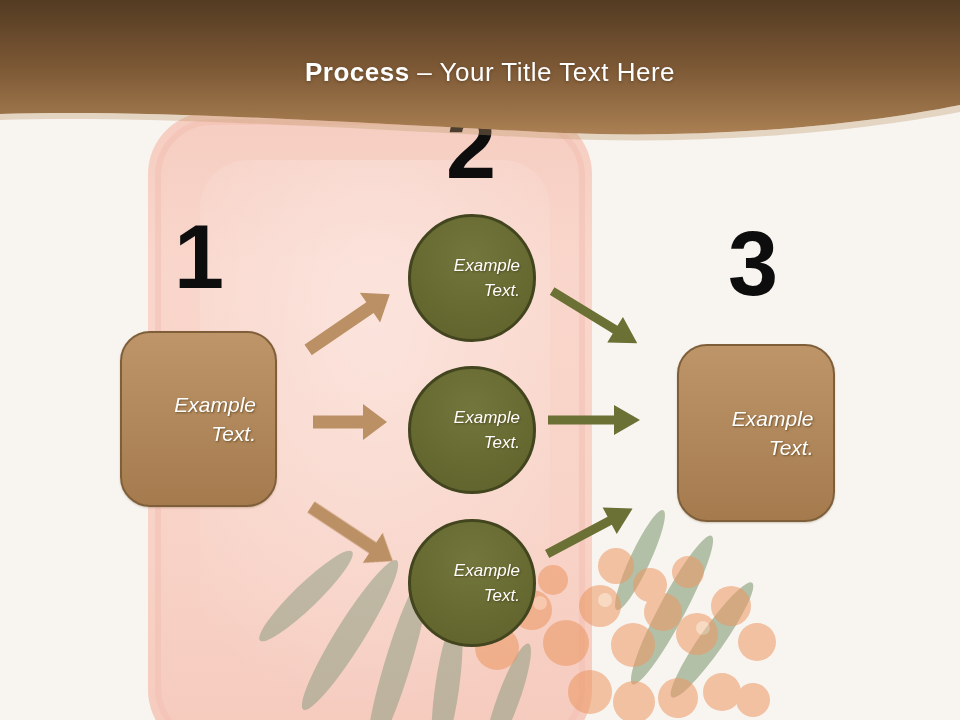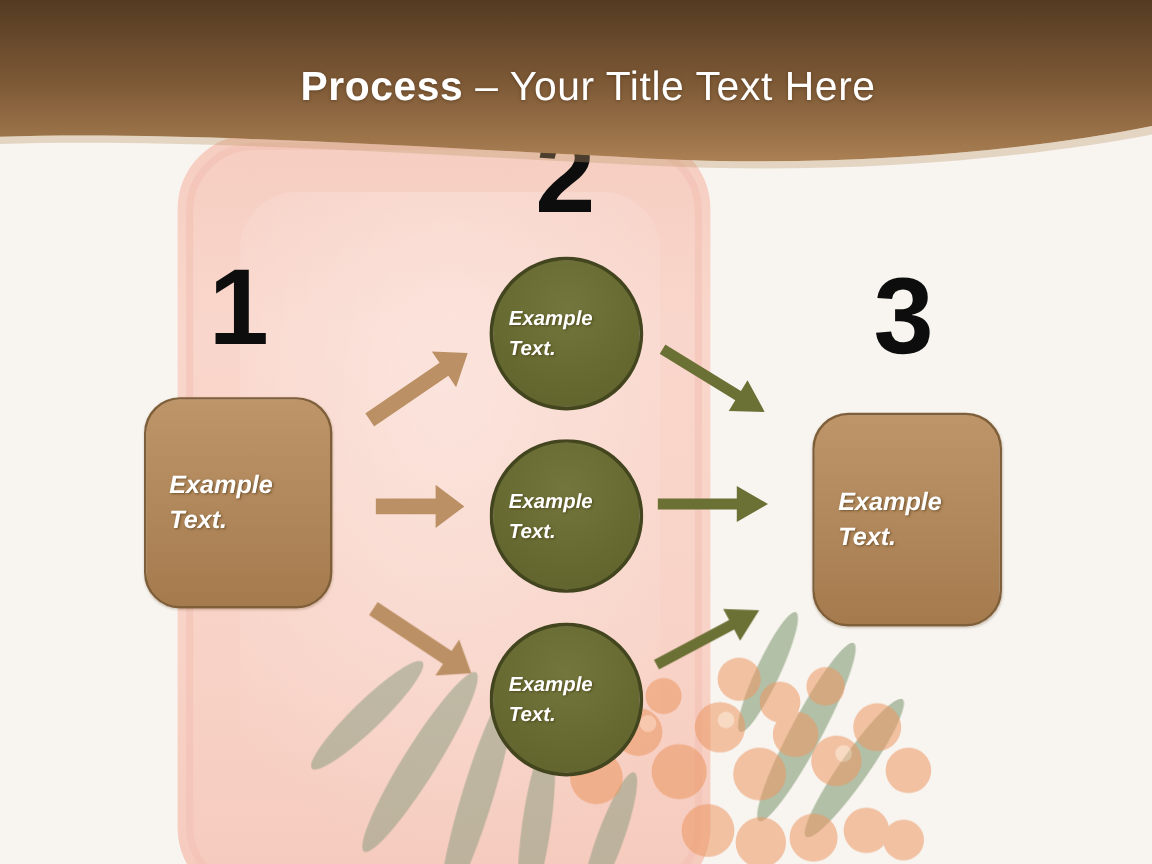--- a/index.html
+++ b/index.html
@@ -10,21 +10,21 @@
     overflow:hidden;
     background:#f8f5f1;
   }
   
   .bg-photo{position:absolute;left:0;top:0;z-index:0;}
   
   .banner{position:absolute;left:0;top:0;width:960px;height:150px;z-index:40;pointer-events:none;}
   .slide-title{
     position:absolute;left:0;top:55px;width:960px;
     text-align:center;padding-left:20px;box-sizing:border-box;
-    font-size:34px;line-height:35px;color:#ffffff;
+    font-size:26px;line-height:35px;color:#ffffff;
     letter-spacing:0.5px;
     text-shadow:0 1px 3px rgba(40,20,0,0.35);
     z-index:41;
   }
   .slide-title .t-bold{font-weight:bold;}
   
   .step-number{
     position:absolute;width:100px;text-align:center;
     font-size:90px;font-weight:bold;line-height:1;
     color:#0d0d0d;z-index:30;
@@ -38,22 +38,22 @@
     border-radius:30px;
     border:2px solid #7f5f3a;
     background:linear-gradient(180deg,#bd9569 0%,#b0875a 55%,#a57b4e 100%);
     display:flex;align-items:center;justify-content:center;
     z-index:25;
     box-shadow:0 1px 2px rgba(90,60,20,0.25);
   }
   .box-left{left:120px;top:331px;width:157px;height:176px;}
   .box-right{left:677px;top:344px;width:158px;height:178px;}
   .shape-label{
-    color:#ffffff;font-weight:bold;font-style:italic;
-    text-align:left;
+    color:#ffffff;font-weight:normal;font-style:italic;
+    text-align:right;
     text-shadow:1px 1px 2px rgba(60,40,10,0.55);
   }
   .proc-box .shape-label{font-size:21px;line-height:1.4;width:115px;}
   
   .proc-circle{
     position:absolute;box-sizing:border-box;
     width:128px;height:128px;border-radius:50%;
     border:3px solid #42451e;
     background:radial-gradient(circle at 50% 32%,#73773d 0%,#666a31 60%,#5e622b 100%);
     display:flex;align-items:center;justify-content:center;

